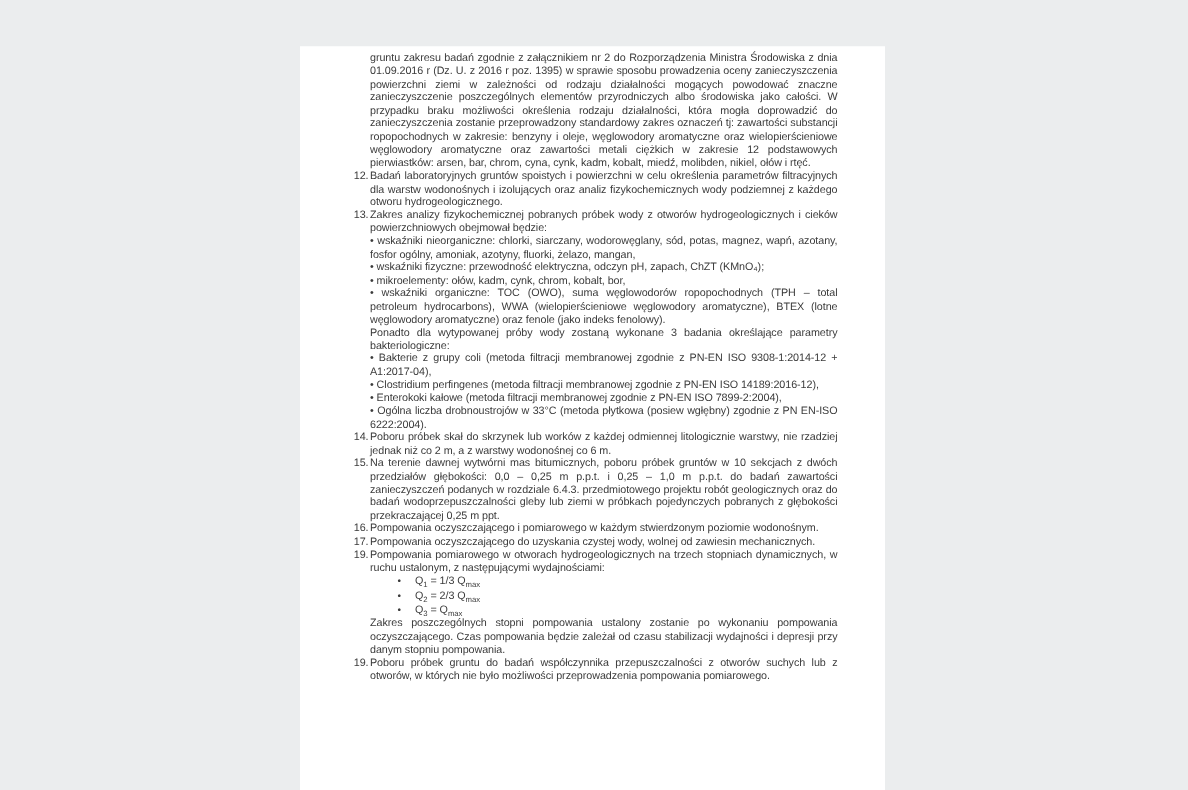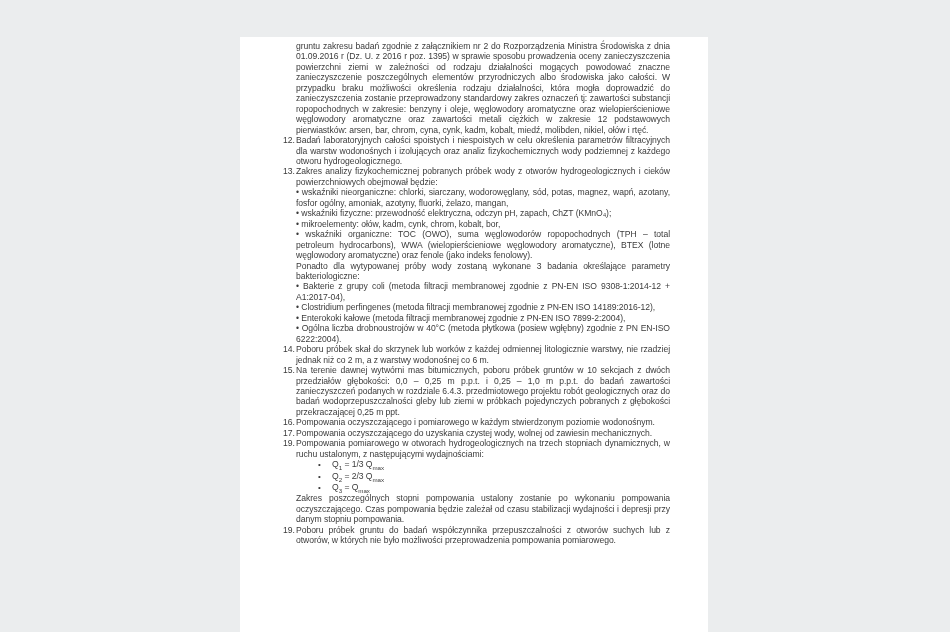--- a/index.html
+++ b/index.html
@@ -84,34 +84,34 @@
 </head>
 <body>
 
 <div class="viewport">
   <div class="paper">
     <div class="content">
       <p class="blk cont">gruntu zakresu badań zgodnie z załącznikiem nr 2 do Rozporządzenia Ministra Środowiska z dnia 01.09.2016 r (Dz. U. z 2016 r poz. 1395) w sprawie sposobu prowadzenia oceny zanieczyszczenia powierzchni ziemi w zależności od rodzaju działalności mogących powodować znaczne zanieczyszczenie poszczególnych elementów przyrodniczych albo środowiska jako całości. W przypadku braku możliwości określenia rodzaju działalności, która mogła doprowadzić do zanieczyszczenia zostanie przeprowadzony standardowy zakres oznaczeń tj: zawartości substancji ropopochodnych w zakresie: benzyny i oleje, węglowodory aromatyczne oraz wielopierścieniowe węglowodory aromatyczne oraz zawartości metali ciężkich w zakresie 12 podstawowych pierwiastków: arsen, bar, chrom, cyna, cynk, kadm, kobalt, miedź, molibden, nikiel, ołów i rtęć.</p>
       <div class="list">
           <div class="item">
             <span class="num">12.</span>
-            <p class="blk">Badań laboratoryjnych całości spoistych i niespoistych w celu określenia parametrów filtracyjnych dla warstw wodonośnych i izolujących oraz analiz fizykochemicznych wody podziemnej z każdego otworu hydrogeologicznego.</p>
+            <p class="blk">Badań laboratoryjnych gruntów spoistych i powierzchni w celu określenia parametrów filtracyjnych dla warstw wodonośnych i izolujących oraz analiz fizykochemicznych wody podziemnej z każdego otworu hydrogeologicznego.</p>
           </div>
           <div class="item">
             <span class="num">13.</span>
             <p class="blk">Zakres analizy fizykochemicznej pobranych próbek wody z otworów hydrogeologicznych i cieków powierzchniowych obejmował będzie:</p>
             <p class="blk bullet">• wskaźniki nieorganiczne: chlorki, siarczany, wodorowęglany, sód, potas, magnez, wapń, azotany, fosfor ogólny, amoniak, azotyny, fluorki, żelazo, mangan,</p>
             <p class="blk bullet">• wskaźniki fizyczne: przewodność elektryczna, odczyn pH, zapach, ChZT (KMnO₄);</p>
             <p class="blk bullet">• mikroelementy: ołów, kadm, cynk, chrom, kobalt, bor,</p>
             <p class="blk bullet">• wskaźniki organiczne: TOC (OWO), suma węglowodorów ropopochodnych (TPH – total petroleum hydrocarbons), WWA (wielopierścieniowe węglowodory aromatyczne), BTEX (lotne węglowodory aromatyczne) oraz fenole (jako indeks fenolowy).</p>
             <p class="blk">Ponadto dla wytypowanej próby wody zostaną wykonane 3 badania określające parametry bakteriologiczne:</p>
             <p class="blk bullet">• Bakterie z grupy coli (metoda filtracji membranowej zgodnie z PN-EN ISO 9308-1:2014-12 + A1:2017-04),</p>
             <p class="blk bullet">• Clostridium perfingenes (metoda filtracji membranowej zgodnie z PN-EN ISO 14189:2016-12),</p>
             <p class="blk bullet">• Enterokoki kałowe (metoda filtracji membranowej zgodnie z PN-EN ISO 7899-2:2004),</p>
-            <p class="blk bullet">• Ogólna liczba drobnoustrojów w 40°C (metoda płytkowa (posiew wgłębny) zgodnie z PN EN-ISO 6222:2004).</p>
+            <p class="blk bullet">• Ogólna liczba drobnoustrojów w 33°C (metoda płytkowa (posiew wgłębny) zgodnie z PN EN-ISO 6222:2004).</p>
           </div>
           <div class="item">
             <span class="num">14.</span>
             <p class="blk">Poboru próbek skał do skrzynek lub worków z każdej odmiennej litologicznie warstwy, nie rzadziej jednak niż co 2 m, a z warstwy wodonośnej co 6 m.</p>
           </div>
           <div class="item">
             <span class="num">15.</span>
             <p class="blk">Na terenie dawnej wytwórni mas bitumicznych, poboru próbek gruntów w 10 sekcjach z dwóch przedziałów głębokości: 0,0 – 0,25 m p.p.t. i 0,25 – 1,0 m p.p.t. do badań zawartości zanieczyszczeń podanych w rozdziale 6.4.3. przedmiotowego projektu robót geologicznych oraz do badań wodoprzepuszczalności gleby lub ziemi w próbkach pojedynczych pobranych z głębokości przekraczającej 0,25 m ppt.</p>
           </div>
           <div class="item">

